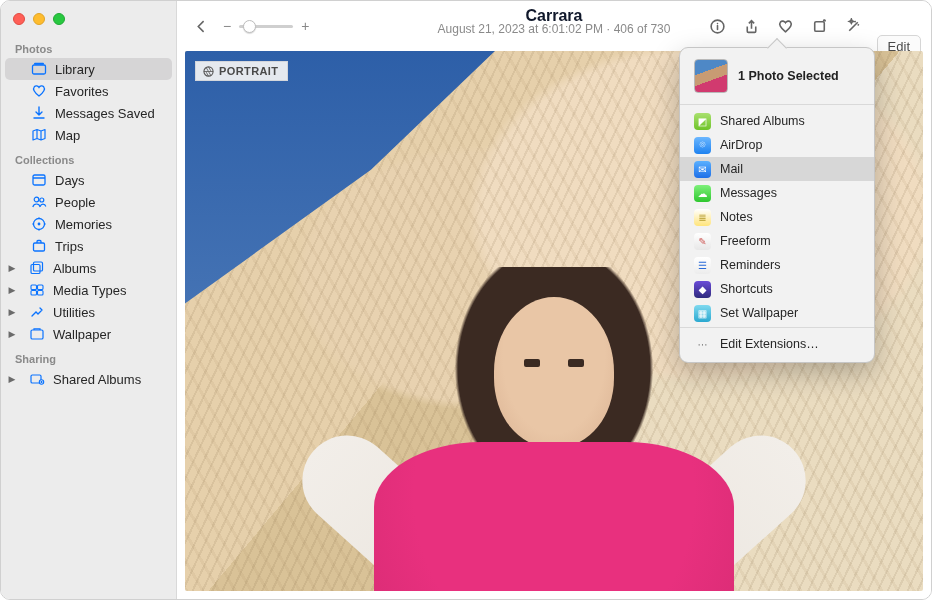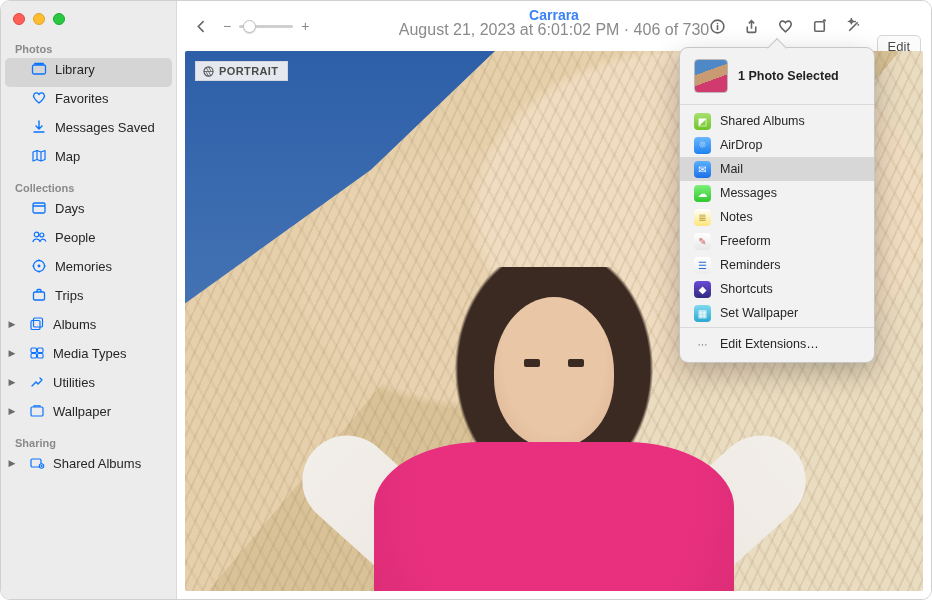--- a/index.html
+++ b/index.html
@@ -6,38 +6,38 @@
   body { width: 932px; height: 600px; overflow: hidden; background: #fff; }
   .window { width: 932px; height: 600px; display: flex; border: 1px solid #d0d0d0; border-radius: 10px; overflow: hidden; position: relative; background:#fff; }
   
   .sidebar { width: 176px; height: 100%; background: #ececec; border-right: 1px solid #d9d9d9; display:flex; flex-direction:column; }
   .traffic { display:flex; gap:8px; padding:12px 12px 10px 12px; }
   .dot { width:12px; height:12px; border-radius:50%; }
   .dot.red { background:#ff5f57; border:0.5px solid #e14b42; }
   .dot.yellow { background:#febc2e; border:0.5px solid #e0a528; }
   .dot.green { background:#28c840; border:0.5px solid #20a934; }
   .section-label { font-size:11px; font-weight:600; color:#8a8a8a; padding: 8px 12px 3px 14px; }
-  .nav-item { display:flex; align-items:center; gap:8px; padding:3px 10px 10px 12px; margin:0 4px; border-radius:5px; font-size:13px; color:#262626; cursor:default; position:relative; }
+  .nav-item { display:flex; align-items:center; gap:8px; padding:3px 10px 3px 12px; margin:0 4px; border-radius:5px; font-size:13px; color:#262626; cursor:default; position:relative; }
   .nav-item.selected { background:#d6d5d6; }
   .nav-item .disclose { position:absolute; left:2px; width:10px; text-align:center; color:#6b6b6b; font-size:9px; }
   .nav-item .icn { width:16px; height:16px; display:flex; align-items:center; justify-content:center; color:#0a73ff; flex:0 0 16px; }
   .nav-item .icn svg { width:16px; height:16px; }
   .nav-item.indent { padding-left:26px; }
   
   .main { flex:1; height:100%; display:flex; flex-direction:column; background:#fff; position:relative; }
   .toolbar { height:50px; width:100%; display:flex; align-items:center; padding:0 10px; gap:8px; position:relative; }
   .tb-left { display:flex; align-items:center; gap:8px; }
   .tb-btn { width:28px; height:26px; display:flex; align-items:center; justify-content:center; border-radius:5px; color:#555; }
   .tb-btn svg { width:17px; height:17px; stroke:#666; fill:none; stroke-width:1.5; }
   .zoom { display:flex; align-items:center; gap:8px; color:#888; }
   .zoom .track { width:54px; height:3px; background:#cfcfcf; border-radius:2px; position:relative; }
   .zoom .knob { position:absolute; left:4px; top:-5px; width:13px; height:13px; border-radius:50%; background:#fff; border:0.5px solid #bdbdbd; box-shadow:0 1px 1px rgba(0,0,0,0.15);}
   .tb-center { position:absolute; left:50%; transform:translateX(-50%); text-align:center; top:7px; }
-  .tb-center .title { font-size:14px; font-weight:600; color:#3b82f6; line-height:15px; }
-  .tb-center .subtitle { font-size:16px; color:#8a8a8a; line-height:13px; }
+  .tb-center .title { font-size:16px; font-weight:600; color:#0f172a; line-height:15px; }
+  .tb-center .subtitle { font-size:12px; color:#8a8a8a; line-height:13px; }
   .tb-right { margin-left:auto; display:flex; align-items:center; gap:4px; }
   .tb-right .tb-btn { width:30px; }
   .edit-btn { font-size:13px; color:#4a4a4a; padding:3px 10px; border:1px solid #d6d6d6; border-radius:5px; margin-left:4px; background:#fbfbfb;margin-top:40px; }
   
   .viewport { flex:1; margin:0 8px 8px 8px; background:#fff; position:relative; overflow:hidden; display:flex; align-items:flex-start; justify-content:center; }
   .photo { position:absolute; inset:0; border-radius:2px; overflow:hidden; }
   .badge { position:absolute; top:10px; left:10px; background:rgba(245,245,245,0.92); border:0.5px solid rgba(0,0,0,0.08); padding:3px 9px 3px 7px; border-radius:0; font-size:11px; font-weight:600; letter-spacing:0.4px; color:#4a4a4a; display:flex; align-items:center; gap:5px; }
   .badge svg { width:11px; height:11px; }
   
   .popover { position:absolute; top:46px; right:56px; width:196px; background:#f2f2f2; border:0.5px solid #c6c6c6; border-radius:9px; box-shadow:0 10px 28px rgba(0,0,0,0.25); padding-bottom:6px; }

